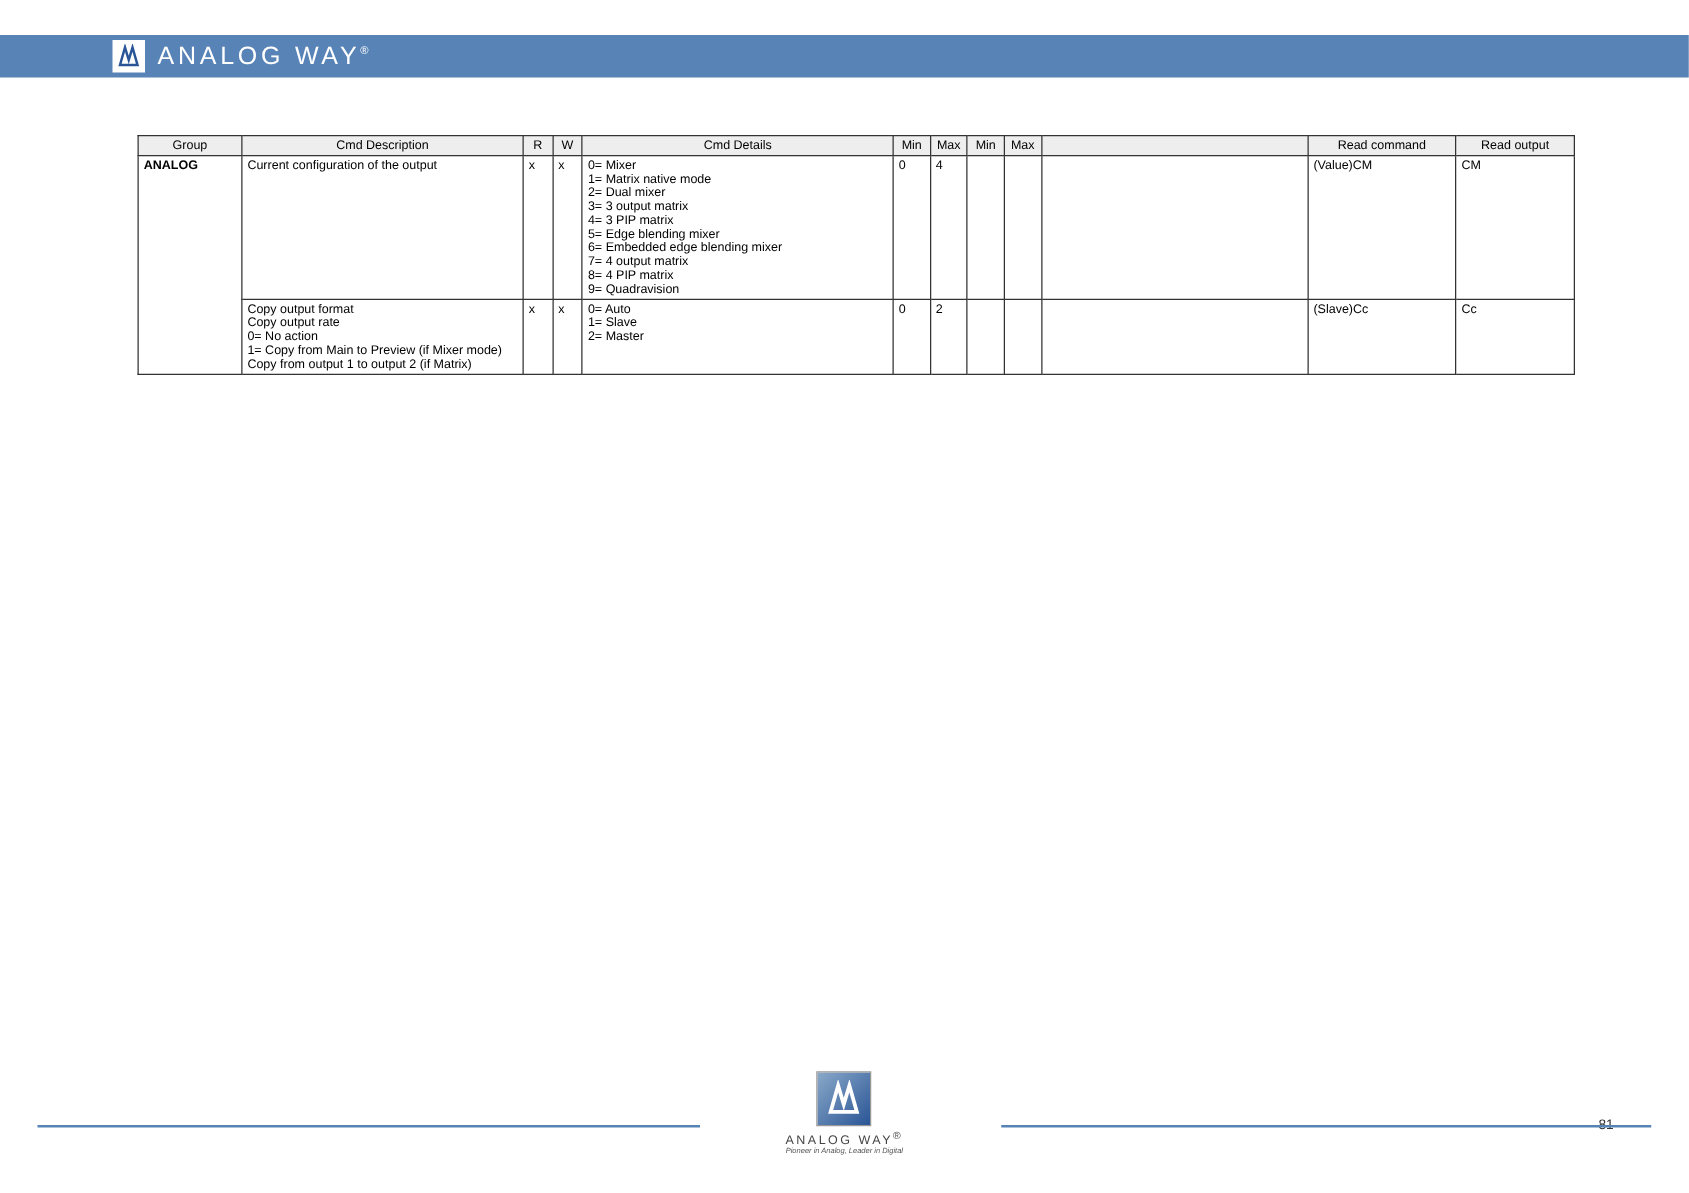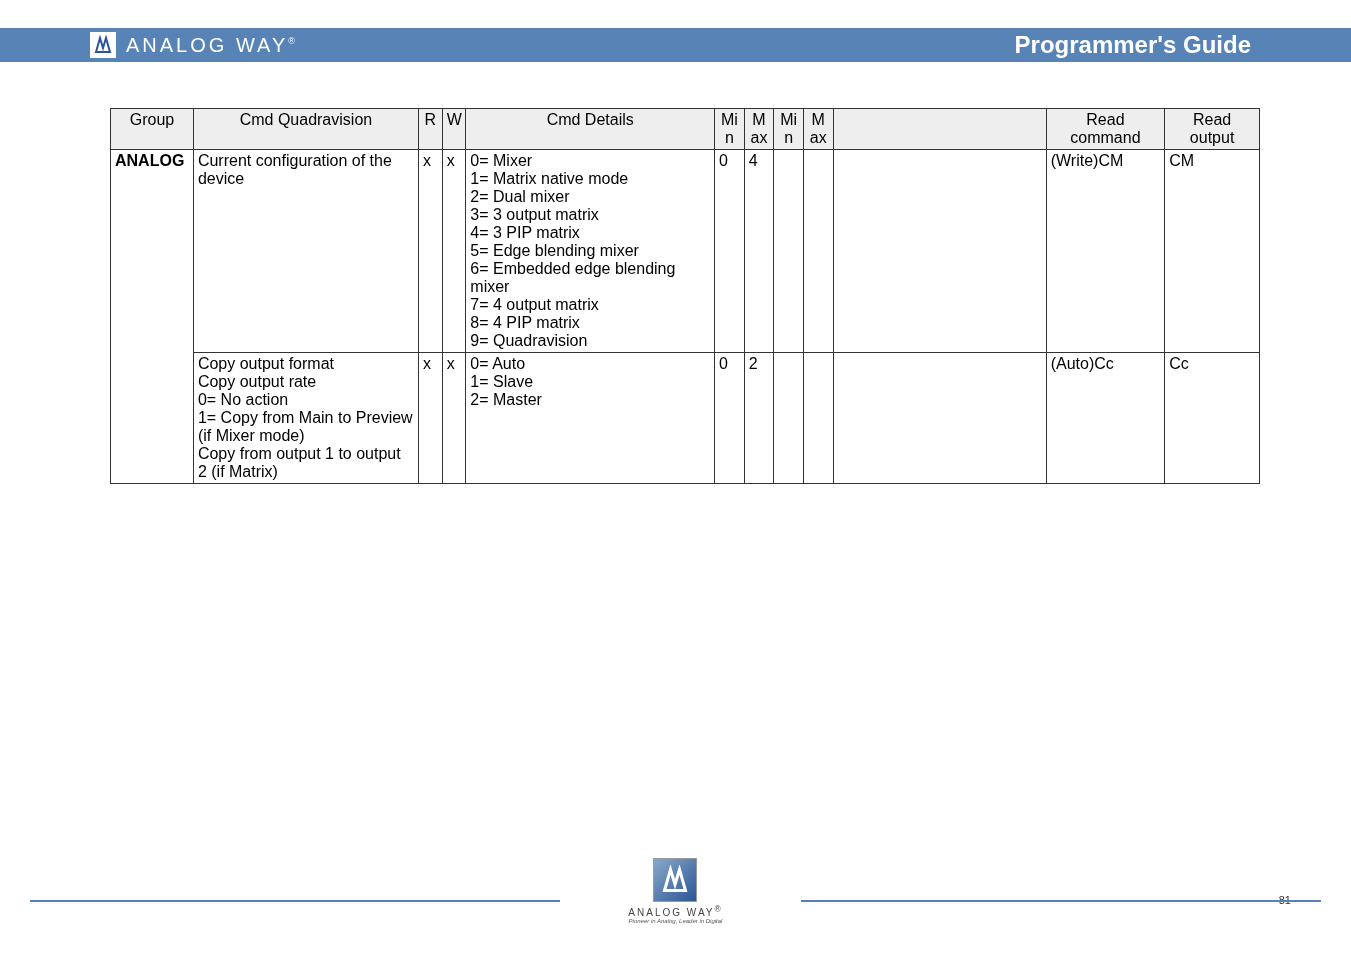--- a/index.html
+++ b/index.html
@@ -53,21 +53,21 @@
   .table-wrap {
     position: absolute;
     top: 108px;
     left: 110px;
     width: 1150px;
   }
   table {
     border-collapse: collapse;
     width: 100%;
     table-layout: fixed;
-    font-size: 16px;
+    font-size: 10px;
   }
   col.c0 { width: 70px; }
   col.c1 { width: 190px; }
   col.c2 { width: 20px; }
   col.c3 { width: 20px; }
   col.c4 { width: 210px; }
   col.c5 { width: 25px; }
   col.c6 { width: 25px; }
   col.c7 { width: 25px; }
   col.c8 { width: 25px; }
@@ -147,21 +147,20 @@
   <div class="header-left">
     <div class="logo-box">
       <svg viewBox="0 0 20 20">
           <polygon points="3,17 7,3 10,13 13,3 17,17" fill="none" stroke="#2a5596" stroke-width="2"></polygon>
         </svg>
     </div>
     <span class="brand">
       <span>ANALOG WAY</span><sup>®</sup>
     </span>
   </div>
-  <div class="header-right">Programmer's Guide</div>
 </div>
 
 <div class="table-wrap">
   <table>
     <colgroup>
       <col class="c0">
         <col class="c1">
         <col class="c2">
         <col class="c3">
         <col class="c4">
@@ -169,74 +168,74 @@
         <col class="c6">
         <col class="c7">
         <col class="c8">
         <col class="c9">
       <col class="c10">
         <col class="c11">
     </colgroup>
     <thead>
       <tr>
         <th>Group</th>
-        <th>Cmd Quadravision</th>
+        <th>Cmd Description</th>
         <th>R</th>
         <th>W</th>
         <th>Cmd Details</th>
         <th>Min</th>
         <th>Max</th>
         <th>Min</th>
         <th>Max</th>
         <th></th>
         <th>Read command</th>
         <th>Read output</th>
       </tr>
     </thead>
     <tbody>
       <tr>
         <td class="group" rowspan="2">ANALOG</td>
-        <td style="white-space:pre-line;">Current configuration of the device</td>
+        <td style="white-space:pre-line;">Current configuration of the output</td>
         <td>x</td>
         <td>x</td>
         <td style="white-space:pre-line;margin-left:44px;">0= Mixer
 1= Matrix native mode
 2= Dual mixer
 3= 3 output matrix
 4= 3 PIP matrix
 5= Edge blending mixer
 6= Embedded edge blending mixer
 7= 4 output matrix
 8= 4 PIP matrix
 9= Quadravision</td>
         <td>0</td>
         <td>4</td>
         <td></td>
         <td></td>
         <td></td>
-        <td>(Write)CM</td>
+        <td>(Value)CM</td>
         <td>CM</td>
       </tr>
       <tr>
         <td style="white-space:pre-line;">Copy output format
 Copy output rate
 0= No action
 1= Copy from Main to Preview (if Mixer mode)
 Copy from output 1 to output 2 (if Matrix)</td>
         <td>x</td>
         <td>x</td>
         <td style="white-space:pre-line;">0= Auto
 1= Slave
 2= Master</td>
         <td>0</td>
         <td>2</td>
         <td></td>
         <td></td>
         <td></td>
-        <td>(Auto)Cc</td>
+        <td>(Slave)Cc</td>
         <td>Cc</td>
       </tr>
     </tbody>
   </table>
 </div>
 
 <div class="page-num">81</div>
 
 <div class="footer">
   <div class="footer-line left"></div>

